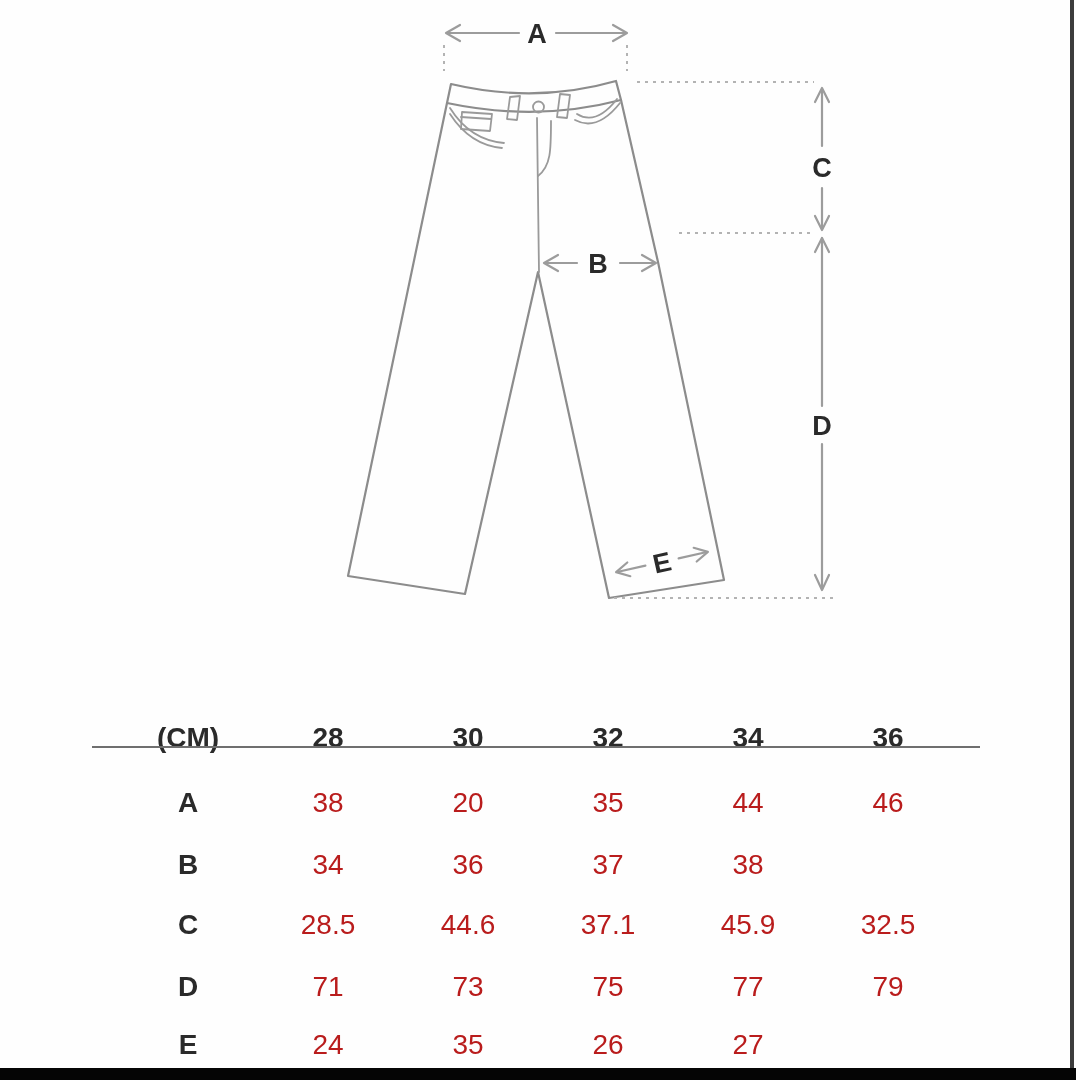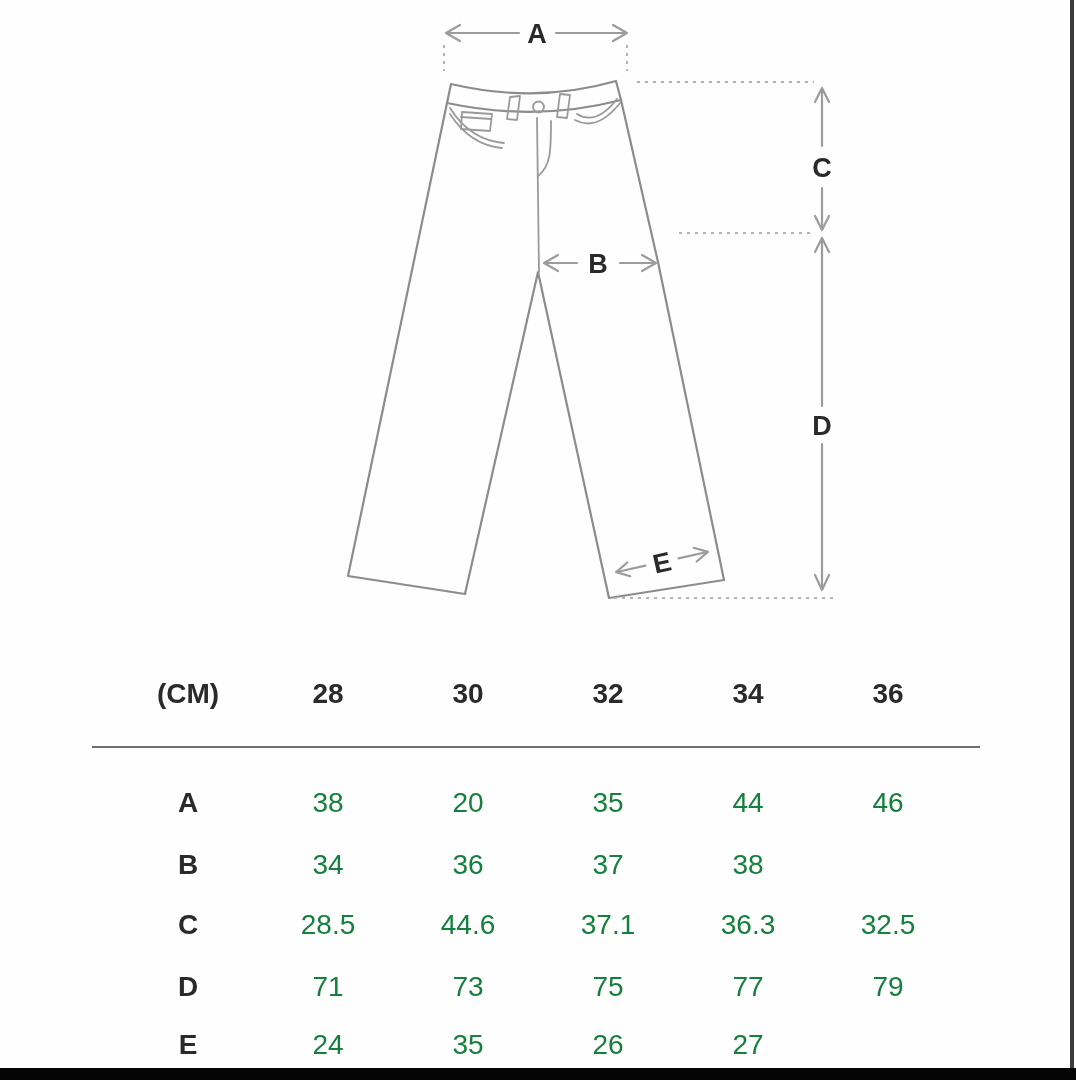--- a/index.html
+++ b/index.html
@@ -17,22 +17,22 @@
   .dim-label { font-size:27px; }
 
   
   .tbl-row {
     position:absolute; left:118px; width:840px; height:36px;
     display:grid; grid-template-columns:repeat(6,140px);
     align-items:center; text-align:center;
     font-size:28px; line-height:36px;
   }
   .tbl-row .lbl { font-weight:600; }
-  .tbl-row .hdr { font-weight:600; }
-  .tbl-row .val { font-weight:500; color:#15803d; }
+  .tbl-row .hdr { font-weight:600;margin-top:44px; }
+  .tbl-row .val { font-weight:500; color:#b91c1c; }
   .tbl-rule {
     position:absolute; left:92px; top:746px; width:888px; height:2px;
     background:#6f6f6f;
   }
   .row-header { top:676px; }
   .row-a { top:785px; }
   .row-b { top:847px; }
   .row-c { top:907px; }
   .row-d { top:969px; }
   .row-e { top:1027px; }
@@ -159,21 +159,21 @@
       <div class="val">36</div>
       <div class="val">37</div>
       <div class="val">38</div>
     </div>
 
     <div class="tbl-row row-c">
       <div class="lbl">C</div>
       <div class="val">28.5</div>
       <div class="val">44.6</div>
       <div class="val">37.1</div>
-      <div class="val">36.3</div>
+      <div class="val">45.9</div>
       <div class="val">32.5</div>
     </div>
 
     <div class="tbl-row row-d">
       <div class="lbl">D</div>
       <div class="val">71</div>
       <div class="val">73</div>
       <div class="val">75</div>
       <div class="val">77</div>
       <div class="val">79</div>

